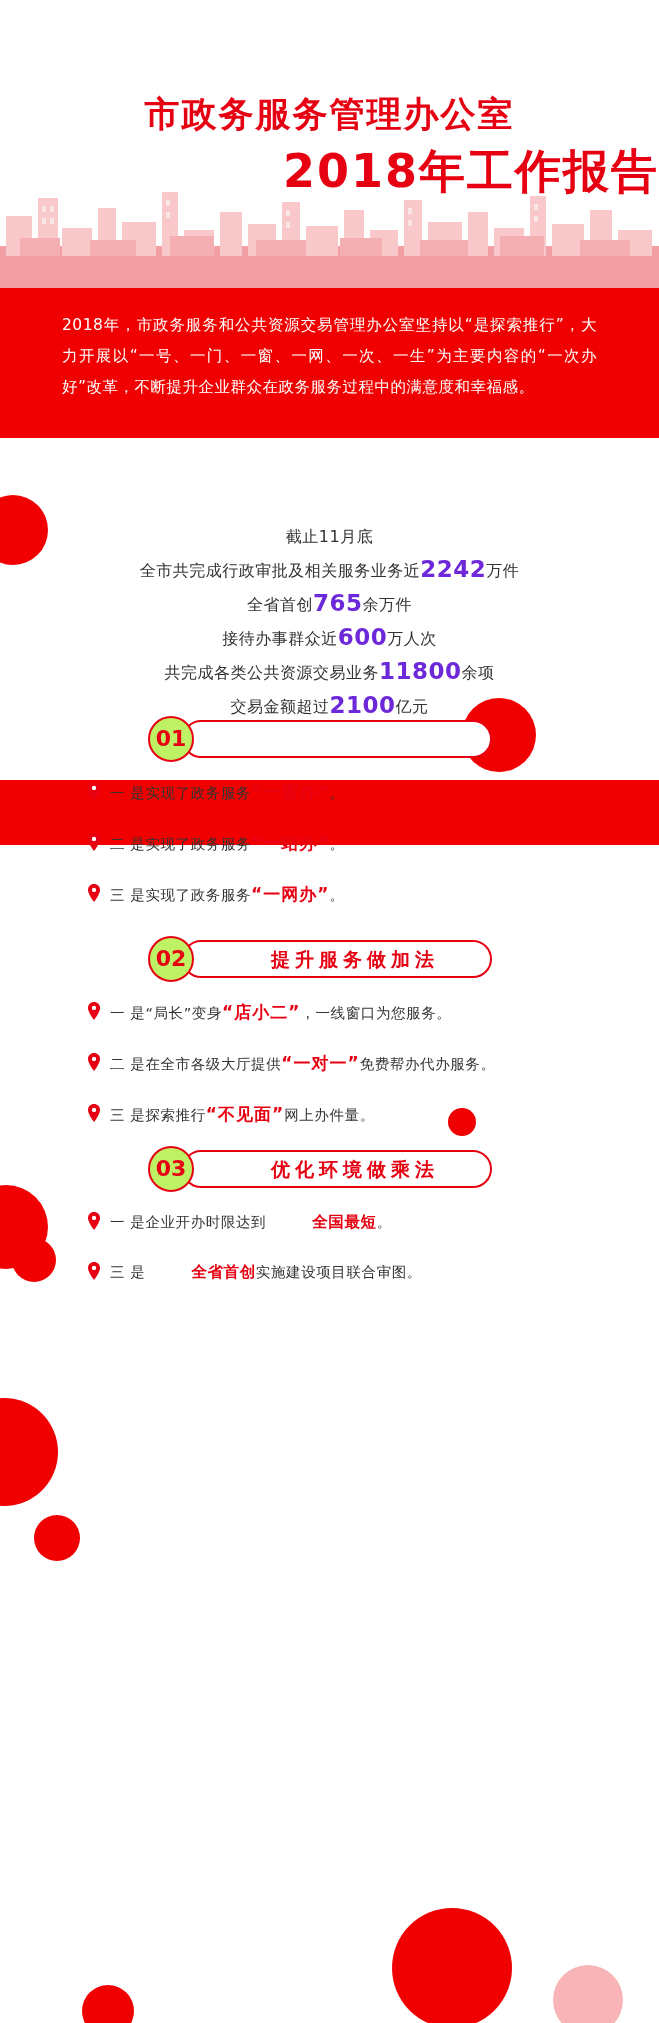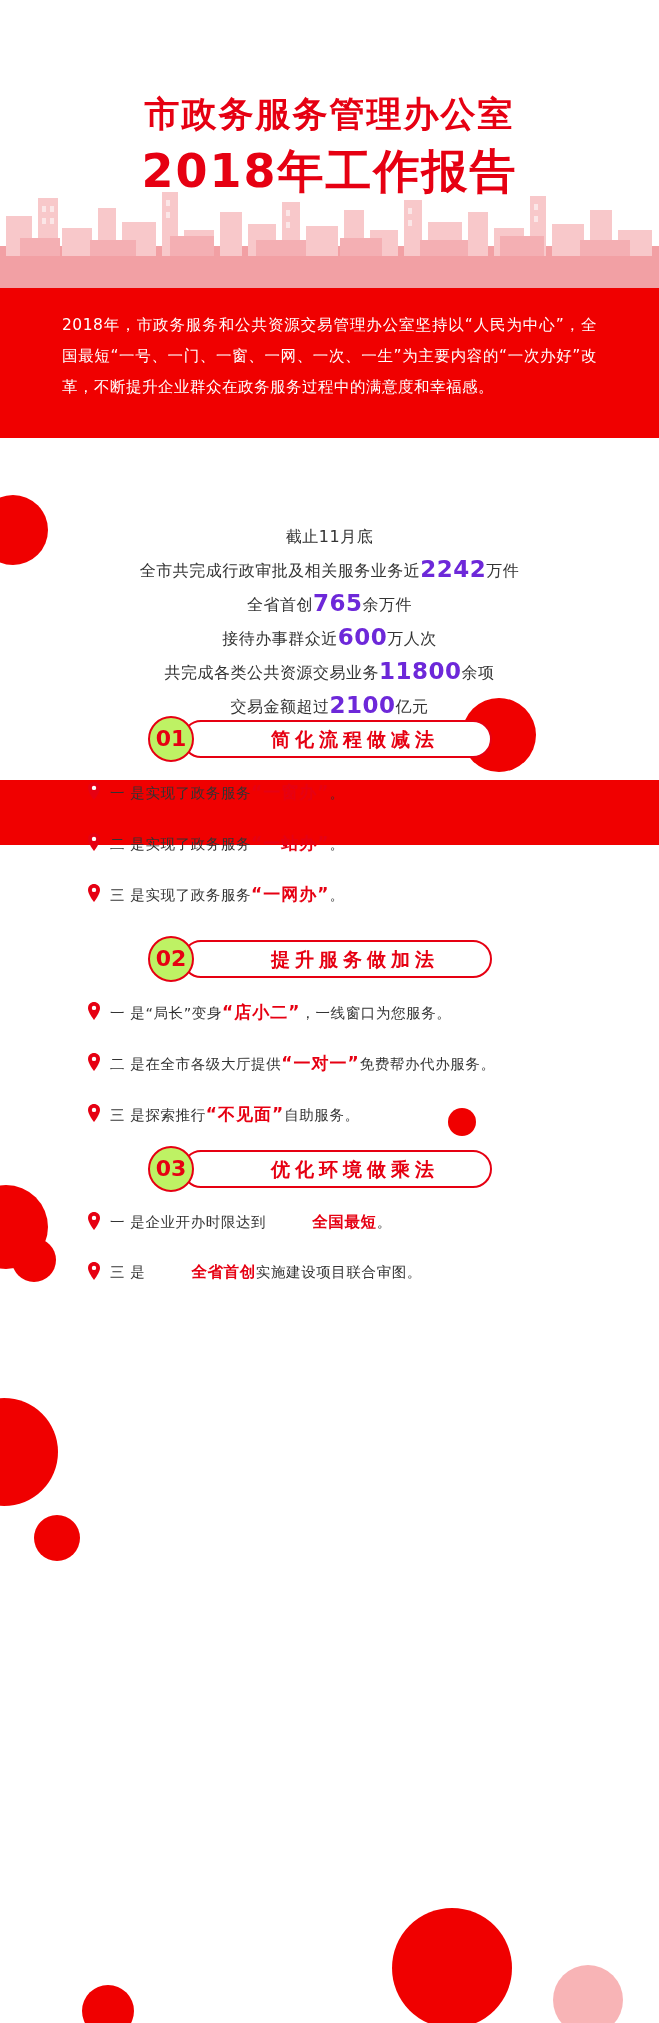--- a/index.html
+++ b/index.html
@@ -55,20 +55,21 @@
     font-family: "DejaVu Sans", "Liberation Sans", sans-serif;
   }
   .title-line2 {
     font-size: 46px;
     font-weight: bold;
     color: #e60012;
     letter-spacing: 2px;
     line-height: 62px;
     margin-top: 4px;
     font-family: "DejaVu Sans", "Liberation Sans", sans-serif;
+    text-align: right;
   }
 
   
   .intro-band {
     position: absolute;
     left: 0; top: 288px;
     width: 659px;
     height: 150px;
     background: #f00000;
     z-index: 4;
@@ -264,40 +265,39 @@
       </g>
     </svg>
 
     <div class="title-wrap">
       <div class="title-line1">市政务服务管理办公室</div>
       <div class="title-line2">2018年工作报告</div>
     </div>
   </div>
 
   <div class="intro-band"></div>
-  <div class="intro-text">2018年，市政务服务和公共资源交易管理办公室坚持以“人民为中心”，全国最短“一号、一门、一窗、一网、一次、一生”为主要内容的“一次办好”改革，不断提升企业群众在政务服务过程中的满意度和幸福感。</div>
+  <div class="intro-text">2018年，市政务服务和公共资源交易管理办公室坚持以“是探索推行”，大力开展以“一号、一门、一窗、一网、一次、一生”为主要内容的“一次办好”改革，不断提升企业群众在政务服务过程中的满意度和幸福感。</div>
 
   <div class="stats">
     <div class="stat-line">截止11月底</div>
     <div id="stats-lines">
         <div class="stat-line"><span>全市共完成行政审批及相关服务业务近</span><span class="num">2242</span><span>万件</span></div>
         <div class="stat-line"><span>全省首创</span><span class="num">765</span><span>余万件</span></div>
         <div class="stat-line"><span>接待办事群众近</span><span class="num">600</span><span>万人次</span></div>
         <div class="stat-line"><span>共完成各类公共资源交易业务</span><span class="num">11800</span><span>余项</span></div>
         <div class="stat-line"><span>交易金额超过</span><span class="num">2100</span><span>亿元</span></div>
       </div>
   </div>
 
   <div class="sep-band"></div>
 
   <div id="sections-root">
       <div class="section" style="top: 716px;">
         <div class="sec-head">
           <div class="pill"></div>
-          <div class="sec-title">简化流程做减法</div>
           <div class="badge">01</div>
         </div>
         <div class="items">
           <div class="item"><span class="pin"><svg viewBox="0 0 12 18" width="12" height="18">
                 <path d="M6 0C2.7 0 0 2.6 0 5.9 0 10.3 6 18 6 18s6-7.7 6-12.1C12 2.6 9.3 0 6 0z" fill="#e60012"></path>
                 <circle cx="6" cy="5.9" r="2.2" fill="#ffffff"></circle>
               </svg></span><span>一 是实现了政务服务</span><span class="em">“一窗办”</span><span>。</span></div>
           <div class="item"><span class="pin"><svg viewBox="0 0 12 18" width="12" height="18">
                 <path d="M6 0C2.7 0 0 2.6 0 5.9 0 10.3 6 18 6 18s6-7.7 6-12.1C12 2.6 9.3 0 6 0z" fill="#e60012"></path>
                 <circle cx="6" cy="5.9" r="2.2" fill="#ffffff"></circle>
@@ -319,21 +319,21 @@
                 <path d="M6 0C2.7 0 0 2.6 0 5.9 0 10.3 6 18 6 18s6-7.7 6-12.1C12 2.6 9.3 0 6 0z" fill="#e60012"></path>
                 <circle cx="6" cy="5.9" r="2.2" fill="#ffffff"></circle>
               </svg></span><span>一 是“局长”变身</span><span class="em">“店小二”</span><span>，一线窗口为您服务。</span></div>
           <div class="item"><span class="pin"><svg viewBox="0 0 12 18" width="12" height="18">
                 <path d="M6 0C2.7 0 0 2.6 0 5.9 0 10.3 6 18 6 18s6-7.7 6-12.1C12 2.6 9.3 0 6 0z" fill="#e60012"></path>
                 <circle cx="6" cy="5.9" r="2.2" fill="#ffffff"></circle>
               </svg></span><span>二 是在全市各级大厅提供</span><span class="em">“一对一”</span><span>免费帮办代办服务。</span></div>
           <div class="item"><span class="pin"><svg viewBox="0 0 12 18" width="12" height="18">
                 <path d="M6 0C2.7 0 0 2.6 0 5.9 0 10.3 6 18 6 18s6-7.7 6-12.1C12 2.6 9.3 0 6 0z" fill="#e60012"></path>
                 <circle cx="6" cy="5.9" r="2.2" fill="#ffffff"></circle>
-              </svg></span><span>三 是探索推行</span><span class="em">“不见面”</span><span>自助服务。</span></div>
+              </svg></span><span>三 是探索推行</span><span class="em">“不见面”</span><span>网上办件量。</span></div>
         </div>
       </div>
       <div class="section" style="top: 1146px;">
         <div class="sec-head">
           <div class="pill"></div>
           <div class="sec-title">优化环境做乘法</div>
           <div class="badge">03</div>
         </div>
         <div class="items">
           <div class="item"><span class="pin"><svg viewBox="0 0 12 18" width="12" height="18">

